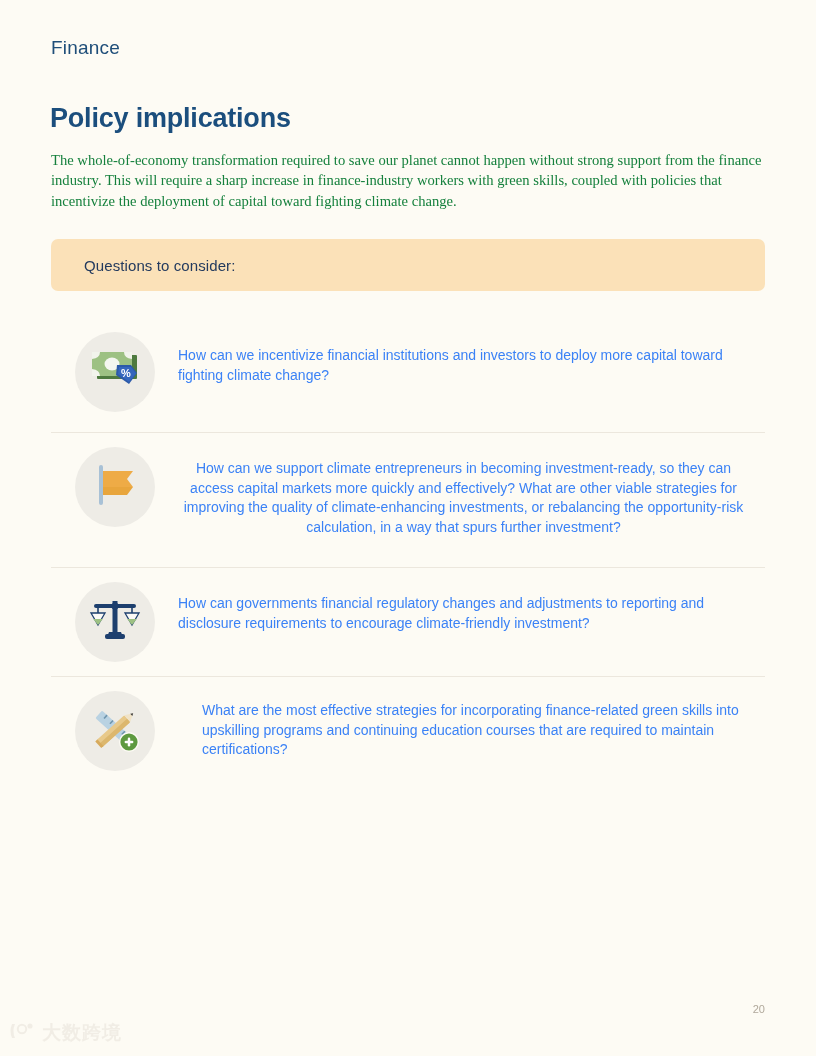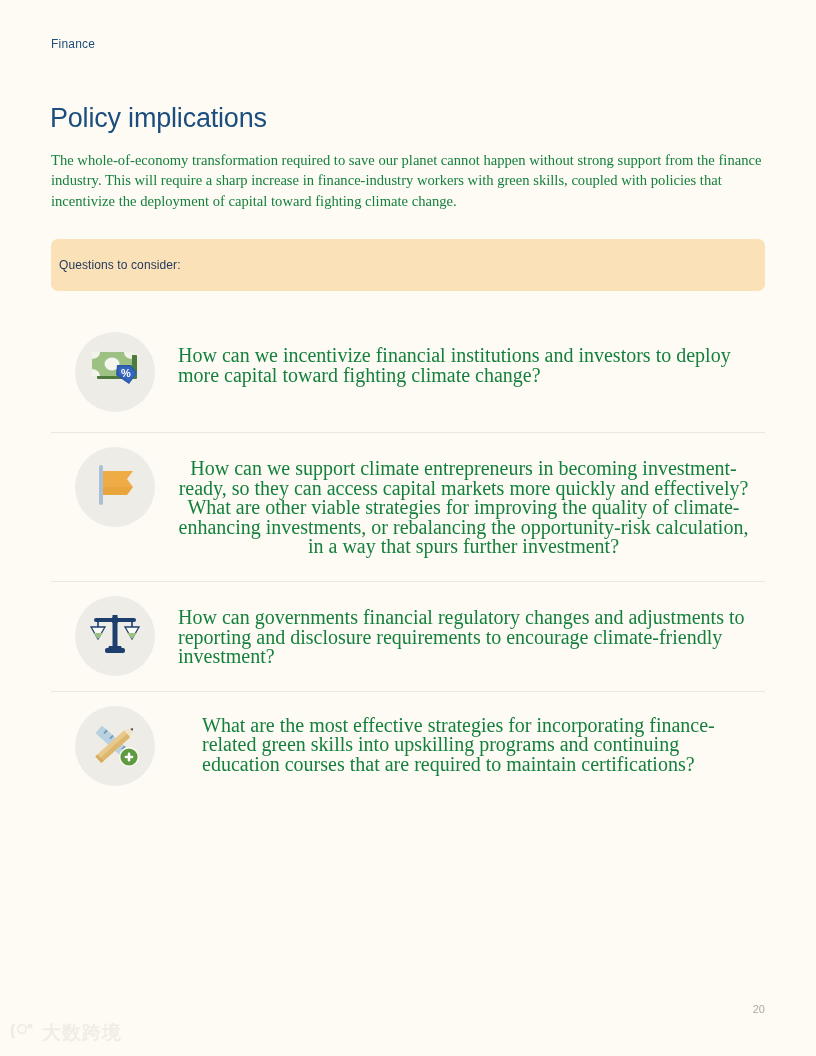--- a/index.html
+++ b/index.html
@@ -20,32 +20,32 @@
     width: 816px;
     height: 1056px;
     box-sizing: border-box;
   }
 
   
   .breadcrumb {
     position: absolute;
     left: 51px;
     top: 37px;
-    font-size: 12px;
+    font-size: 19px;
     color: #1f4e79;
     letter-spacing: .2px;
   }
 
   
   .page-title {
     position: absolute;
     left: 50px;
     top: 85px;
     font-size: 27px;
-    font-weight: normal;
+    font-weight: bold;
     color: #1b4e7d;
     letter-spacing: -0.2px;
   }
 
   
   .intro {
     position: absolute;
     left: 51px;
     top: 135px;
     width: 714px;
@@ -62,22 +62,22 @@
     left: 51px;
     top: 239px;
     width: 714px;
     height: 52px;
     background: #fbe1b8;
     border-radius: 7px;
     display: flex;
     align-items: center;
   }
   .questions-banner-label {
-    margin-left: 8px;
-    font-size: 12px;
+    margin-left: 33px;
+    font-size: 15px;
     color: #233a5e;
     letter-spacing: .1px;
   }
 
   
   .question-list {
     position: absolute;
     left: 51px;
     top: 318px;
     width: 714px;
@@ -106,24 +106,24 @@
     height: 80px;
     border-radius: 50%;
     background: #eeece6;
     display: flex;
     align-items: center;
     justify-content: center;
   }
 
   .q-text {
     flex: 1 1 auto;
-    font-family: Liberation Serif, serif;
-    font-size: 20px;
+    font-family: Liberation Sans, sans-serif;
+    font-size: 14px;
     line-height: 19.6px;
-    color: #15803d;
+    color: #3b82f6;
     padding-top: 28px;
     padding-right: 16px;
     padding-bottom: 24px;
   }
 
   
   .row-1 { min-height: 114px; }
   .row-2 { min-height: 134px; text-align: center; }
   .row-3 { min-height: 108px; }
   .row-4 { min-height: 112px; gap: 24px; }

